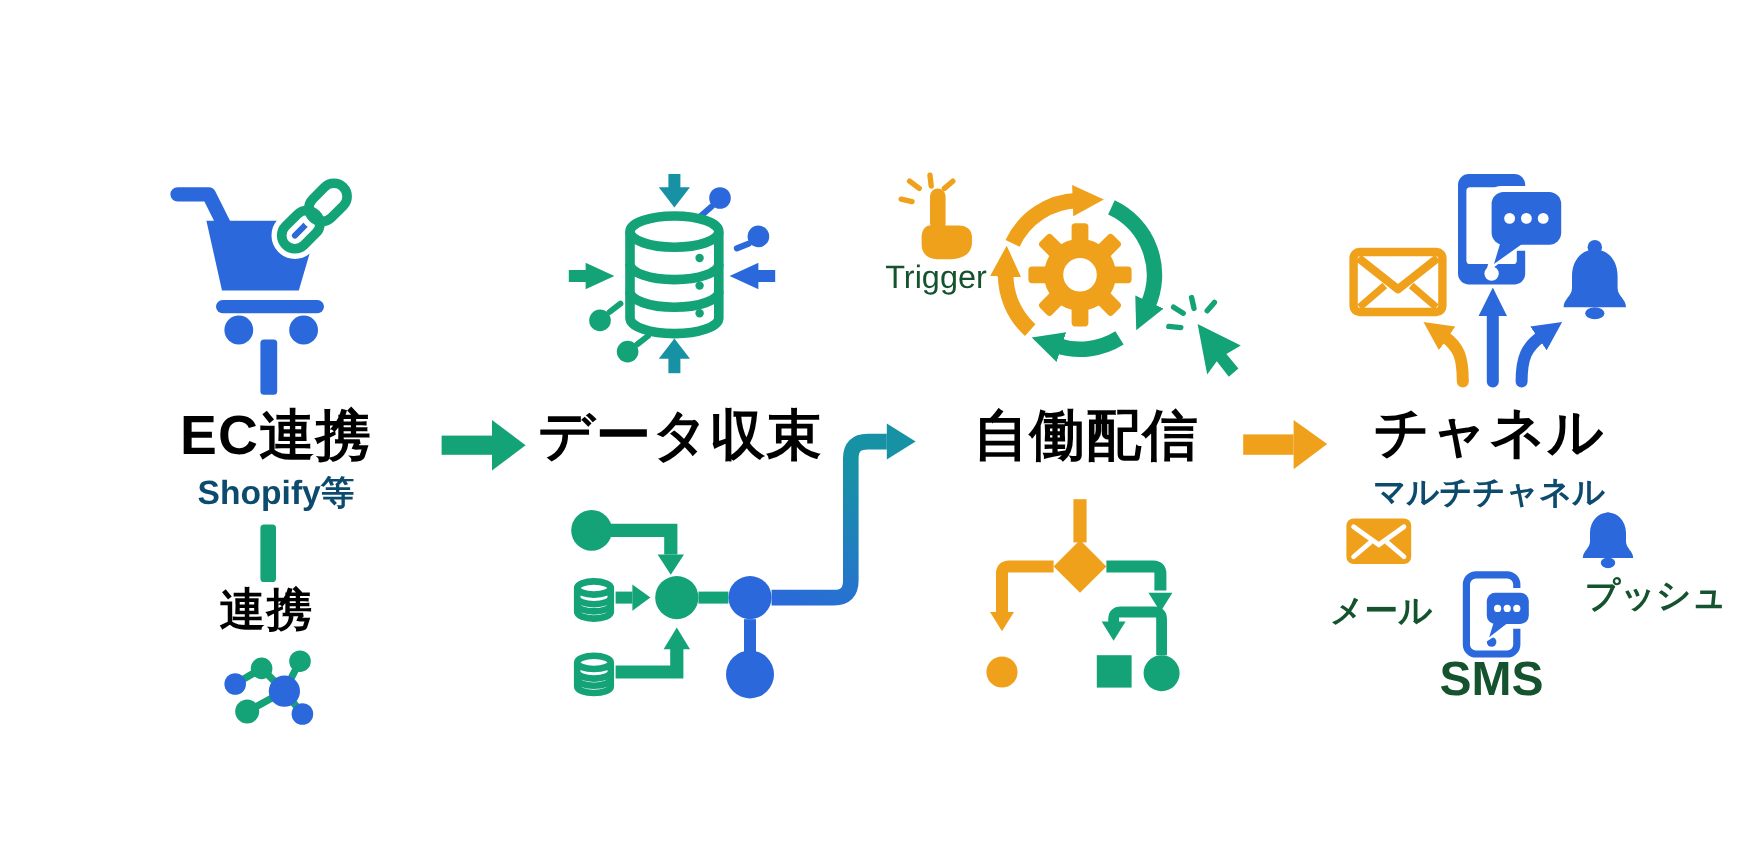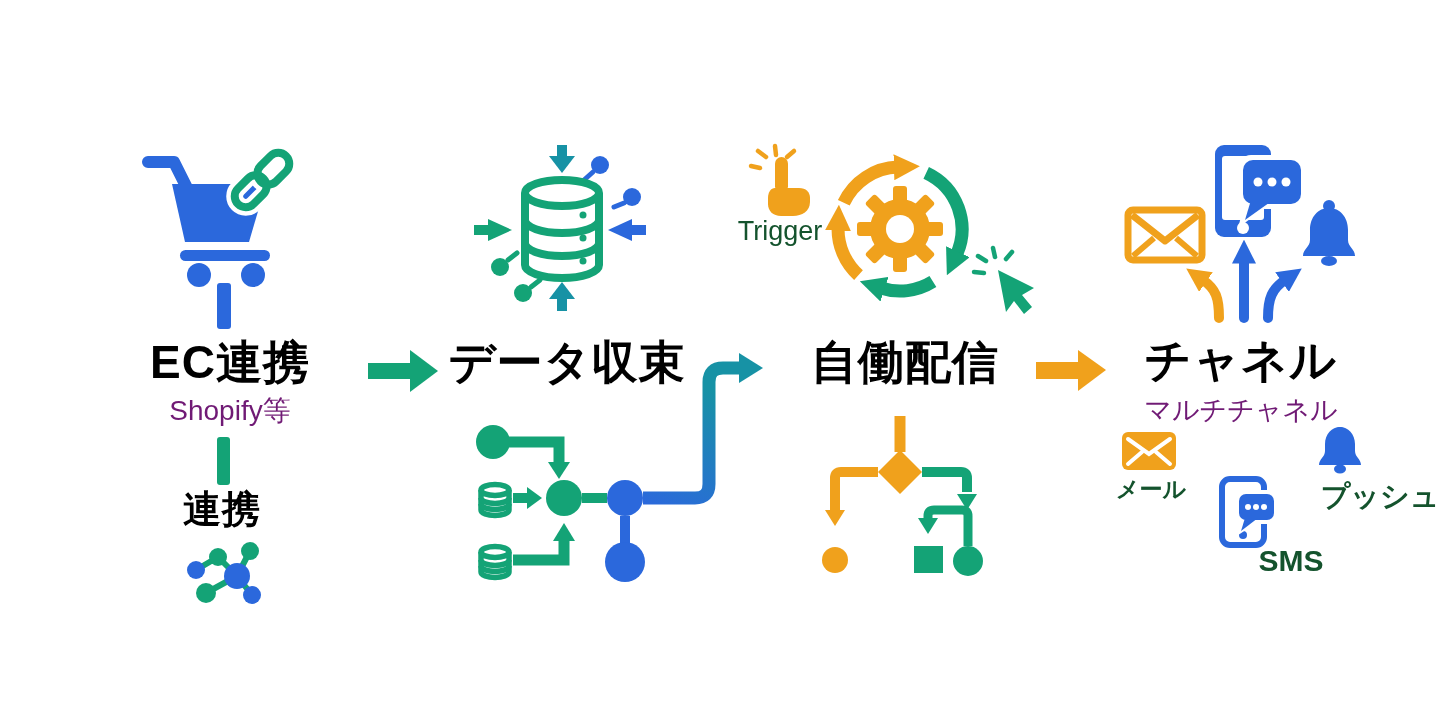--- a/index.html
+++ b/index.html
@@ -2,21 +2,21 @@
 <html><head>
 <meta charset="utf-8">
 <style>
   html,body{margin:0;padding:0;background:#fff;}
   .canvas{
     position:relative;width:1456px;height:720px;background:#FFFFFF;overflow:hidden;
     font-family:"Liberation Sans","DejaVu Sans",sans-serif;color:#1B1B1B;
   }
   .abs{position:absolute;}
   .title{font-weight:800;text-align:center;letter-spacing:1px;line-height:1.05;color:#000000;}
-  .sub{font-weight:400;text-align:center;color:#701a75;}
+  .sub{font-weight:700;text-align:center;color:#0c4a6e;}
   .lbl{font-weight:600;text-align:center;color:#14532d;}
   svg{display:block;overflow:visible;}
 </style>
 </head>
 <body>
 
 <div class="canvas">
 
   <svg class="abs" style="left:140px;top:146px;" width="168" height="148" viewBox="0 0 168 148">
     <g fill="#2B68DC">
@@ -276,34 +276,34 @@
   <div class="abs sub" style="left:1091px;top:392px;width:300px;font-size:27px;">マルチチャネル</div>
 
   <svg class="abs" style="left:1121px;top:431px;" width="56" height="40" viewBox="0 0 56 40">
     <rect x="1" y="1" width="54" height="38" rx="6" fill="#F0A11C"></rect>
     <g stroke="#FFFFFF" stroke-width="4" fill="none" stroke-linecap="round">
       <path d="M7,8 L28,23 L49,8"></path>
       <path d="M7,33 L21,21"></path>
       <path d="M49,33 L35,21"></path>
     </g>
   </svg>
-  <div class="abs lbl" style="left:1091px;top:474px;width:120px;font-size:23px;">メール</div>
+  <div class="abs lbl" style="left:1091px;top:490px;width:120px;font-size:28px;">メール</div>
 
   <svg class="abs" style="left:1219px;top:477px;" width="60" height="70" viewBox="0 0 60 70">
     <rect x="3" y="2" width="42" height="66" rx="8" fill="#FFFFFF" stroke="#2B68DC" stroke-width="6"></rect>
     <circle cx="24" cy="58" r="4" fill="#2B68DC"></circle>
     <rect x="15" y="13" width="43" height="34" rx="9" fill="#FFFFFF"></rect>
     <polygon points="22,42 44,42 16,60" fill="#FFFFFF"></polygon>
     <rect x="20" y="17" width="35" height="26" rx="7" fill="#2B68DC"></rect>
     <polygon points="26,41 39,41 22,54" fill="#2B68DC"></polygon>
     <circle cx="29" cy="30" r="3" fill="#FFFFFF"></circle>
     <circle cx="37" cy="30" r="3" fill="#FFFFFF"></circle>
     <circle cx="45" cy="30" r="3" fill="#FFFFFF"></circle>
   </svg>
-  <div class="abs lbl" style="left:1241px;top:544px;width:100px;font-size:30px;">SMS</div>
+  <div class="abs lbl" style="left:1193px;top:544px;width:100px;font-size:40px;">SMS</div>
 
   <svg class="abs" style="left:1317px;top:427px;" width="46" height="50" viewBox="0 0 46 50">
     <g fill="#2B68DC">
       <circle cx="23" cy="4" r="4"></circle>
       <path d="M2,38 c0,-6 6,-8 6,-14 v-7 c0,-10 7,-17 15,-17 s15,7 15,17 v7 c0,6 6,8 6,14 z"></path>
       <ellipse cx="23" cy="42" rx="6" ry="4.5"></ellipse>
     </g>
   </svg>
   <div class="abs lbl" style="left:1278px;top:477px;width:124px;font-size:29px;margin-left:40px;">プッシュ</div>
 

